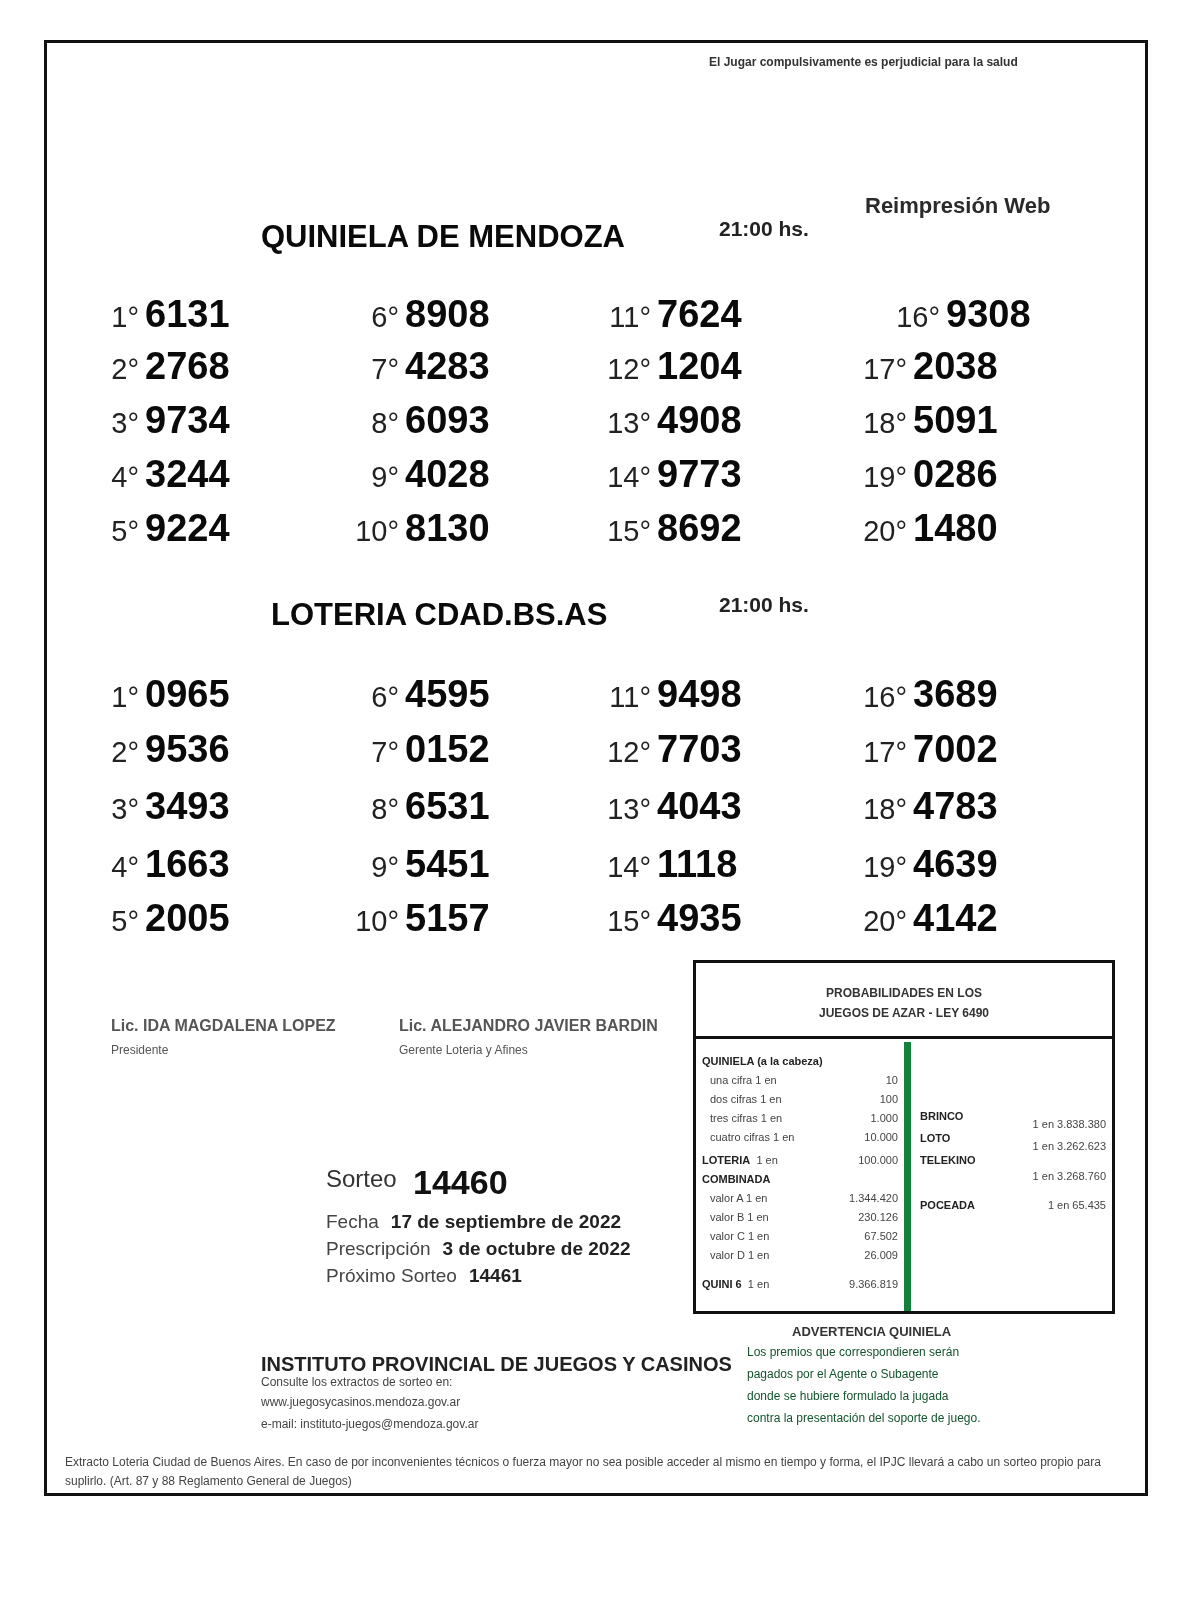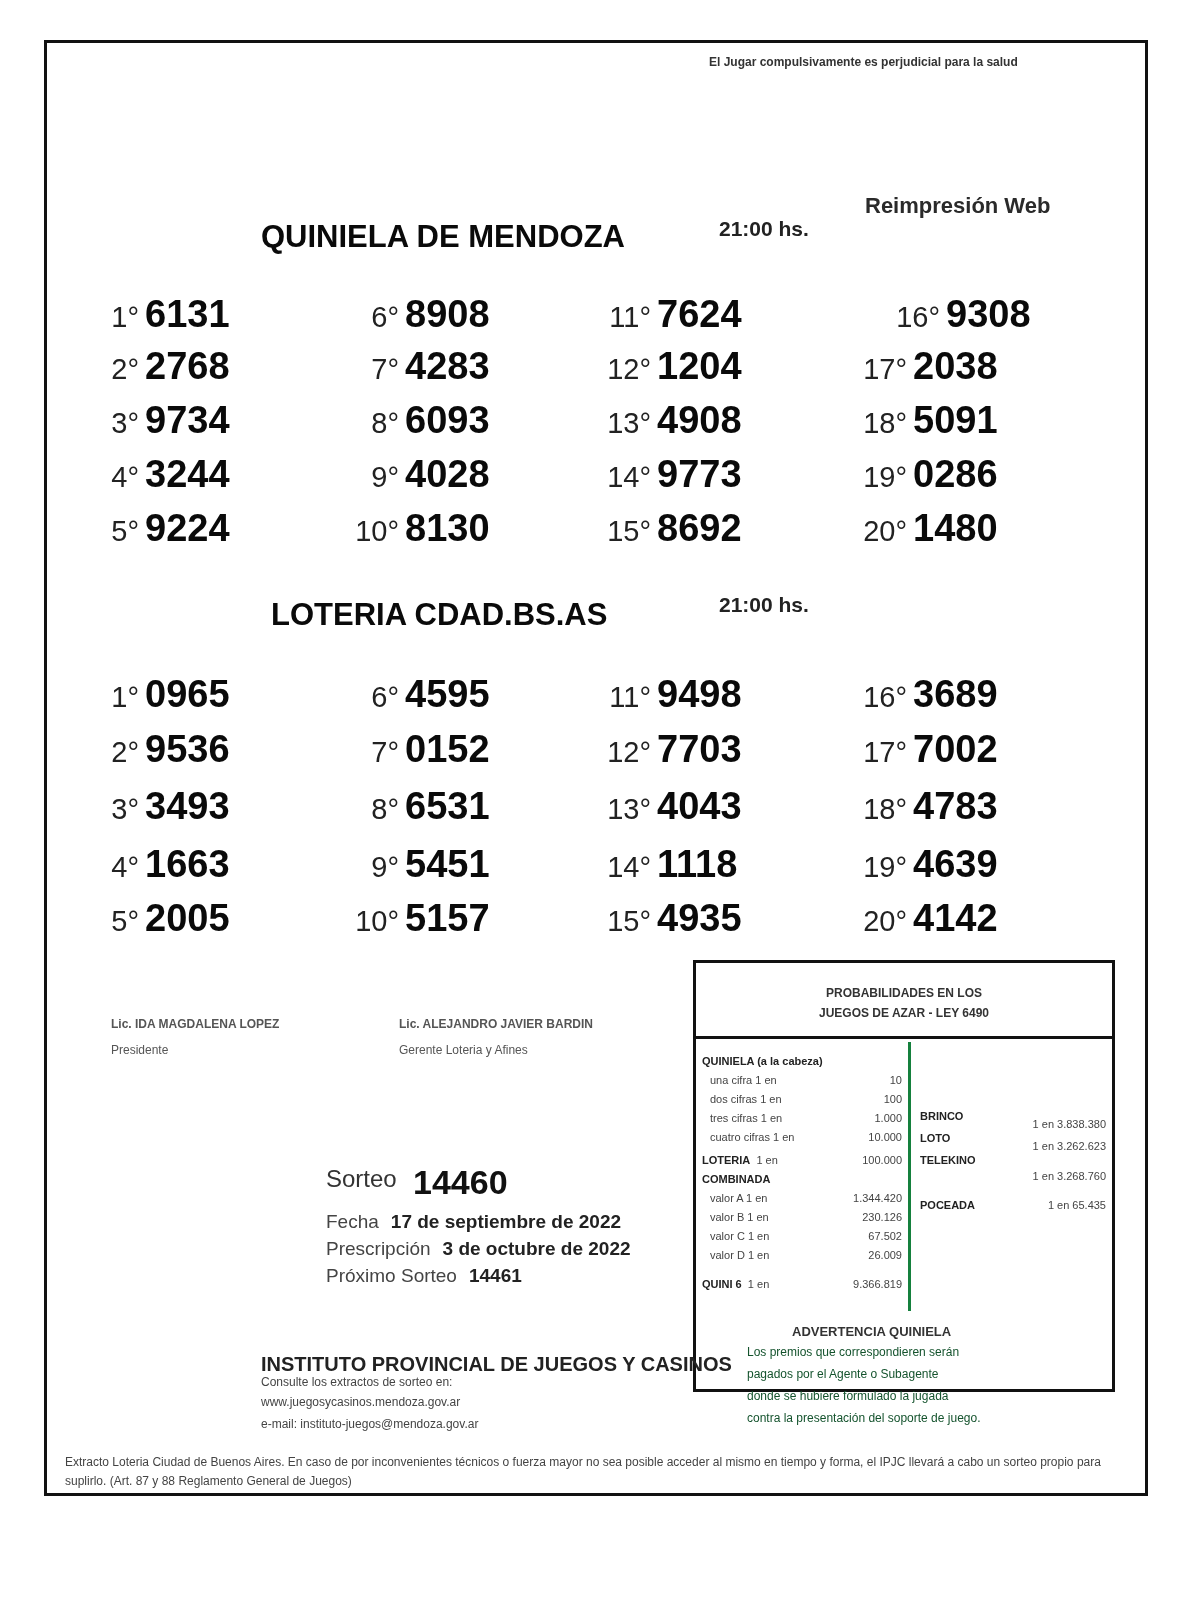--- a/index.html
+++ b/index.html
@@ -12,25 +12,25 @@
     .abs { position: absolute; }
     .main-title { left: 18px; top: 10px; font-size: 48px; font-weight: bold; letter-spacing: 0px; color: #0a0a0a; }
     .warning { left: 662px; top: 12px; font-size: 12px; font-weight: bold; color: #333; }
     .reprint { left: 818px; top: 150px; font-size: 22px; font-weight: bold; color: #2a2a2a; }
     .section-title { font-size: 31px; font-weight: bold; color: #0a0a0a; }
     .time { font-size: 21px; font-weight: bold; color: #222; }
     .grid { position: absolute; left: 0; width: 1104px; }
     .cell { position: absolute; white-space: nowrap; }
     .pos { font-size: 29px; color: #222; display: inline-block; text-align: right; }
     .num { font-size: 38px; font-weight: bold; color: #0a0a0a; margin-left: 6px; }
-    .sig-name { font-size: 12px; font-weight: bold; color: #555; }
+    .sig-name { font-size: 16px; font-weight: bold; color: #555; }
     .sig-role { font-size: 12px; color: #555; }
-    .prob-box { left: 646px; top: 917px; width: 422px; height: 432px; border: 3px solid #111; }
+    .prob-box { left: 646px; top: 917px; width: 422px; height: 354px; border: 3px solid #111; }
     .prob-head { position: absolute; left: 0; top: 0; width: 416px; height: 76px; border-bottom: 3px solid #111; text-align: center; padding-top: 20px; font-size: 12px; font-weight: bold; color: #333; line-height: 20px; }
-    .prob-left { position: absolute; left: 0; top: 79px; width: 215px; height: 269px; border-right: 3px solid #15803d; padding: 10px 6px; font-size: 11px; color: #444; }
+    .prob-left { position: absolute; left: 0; top: 79px; width: 215px; height: 269px; border-right: 7px solid #15803d; padding: 10px 6px; font-size: 11px; color: #444; }
     .prob-right { position: absolute; left: 218px; top: 79px; width: 198px; height: 269px; padding: 6px; font-size: 11px; color: #444; }
     .row { display: flex; justify-content: space-between; line-height: 19px; }
     .ind { padding-left: 8px; }
     .b { font-weight: bold; color: #222; }
     .sorteo-label { left: 279px; top: 1122px; font-size: 24px; color: #333; }
     .sorteo-num { left: 366px; top: 1120px; font-size: 34px; font-weight: bold; color: #111; }
     .sorteo-line { font-size: 19px; color: #444; }
     .sorteo-line b { color: #222; margin-left: 12px; }
     .inst-title { left: 214px; top: 1310px; font-size: 20px; font-weight: bold; color: #222; }
     .inst-line { font-size: 12px; color: #444; }

